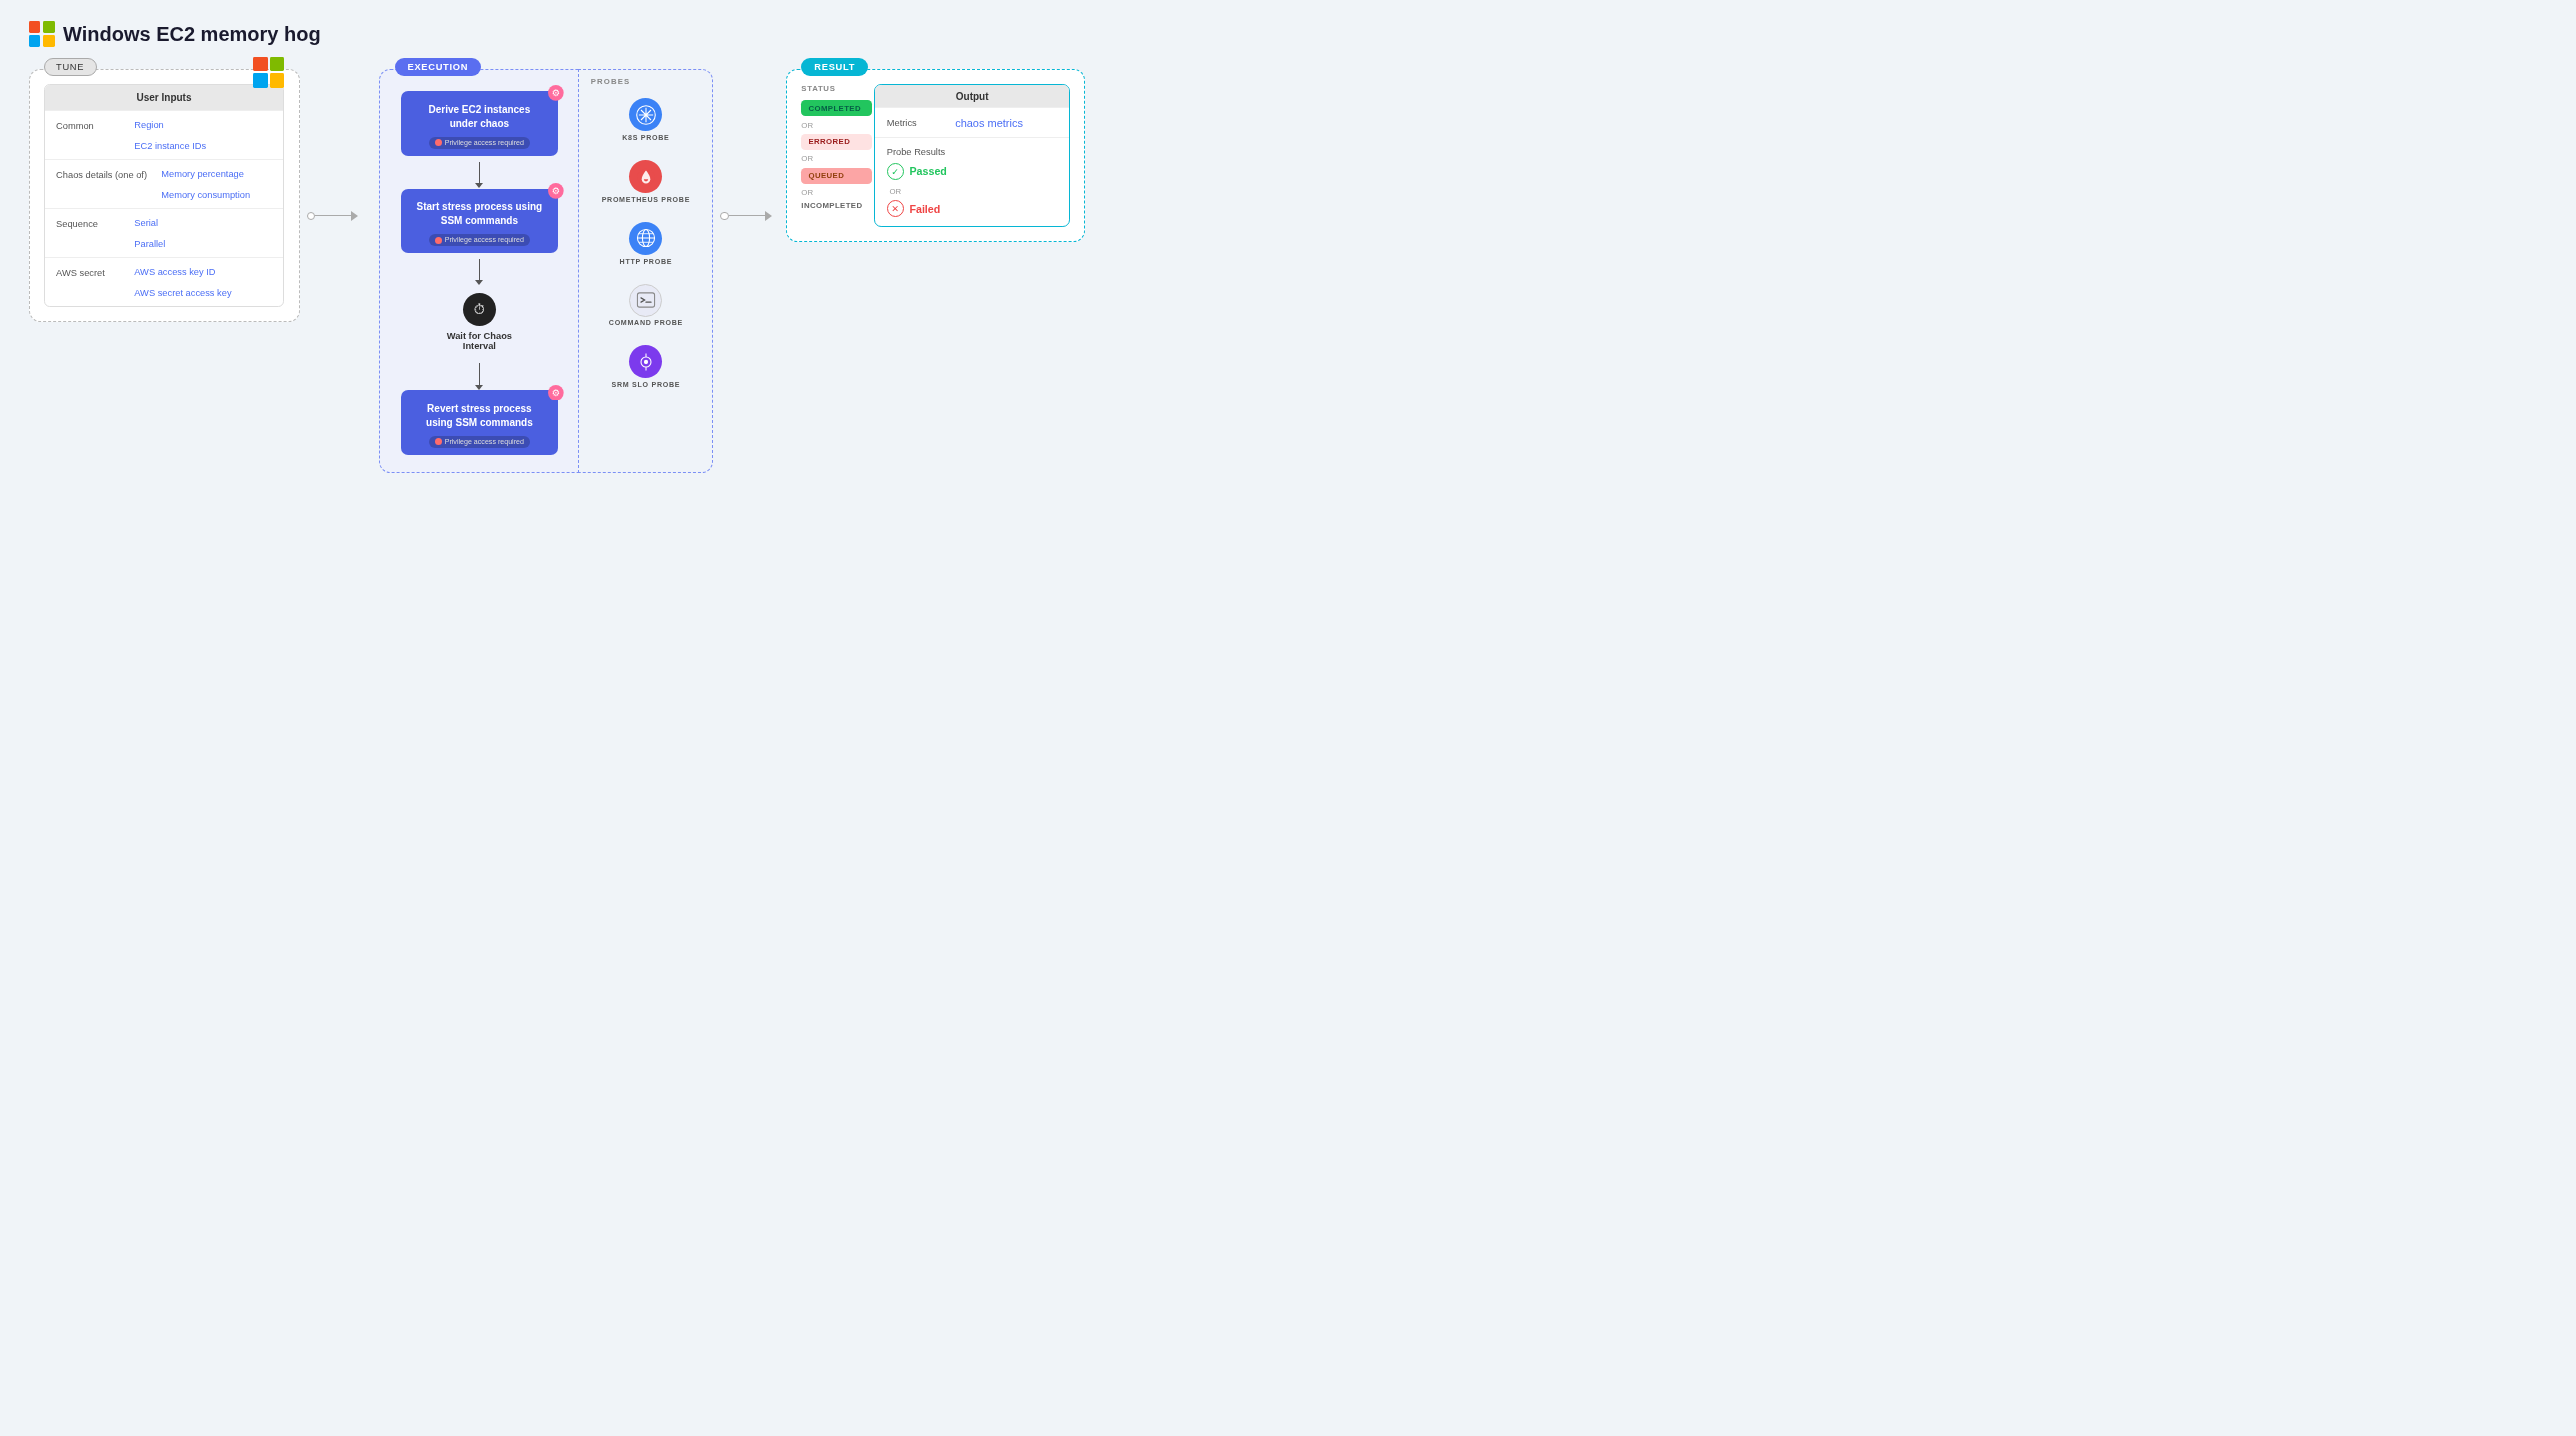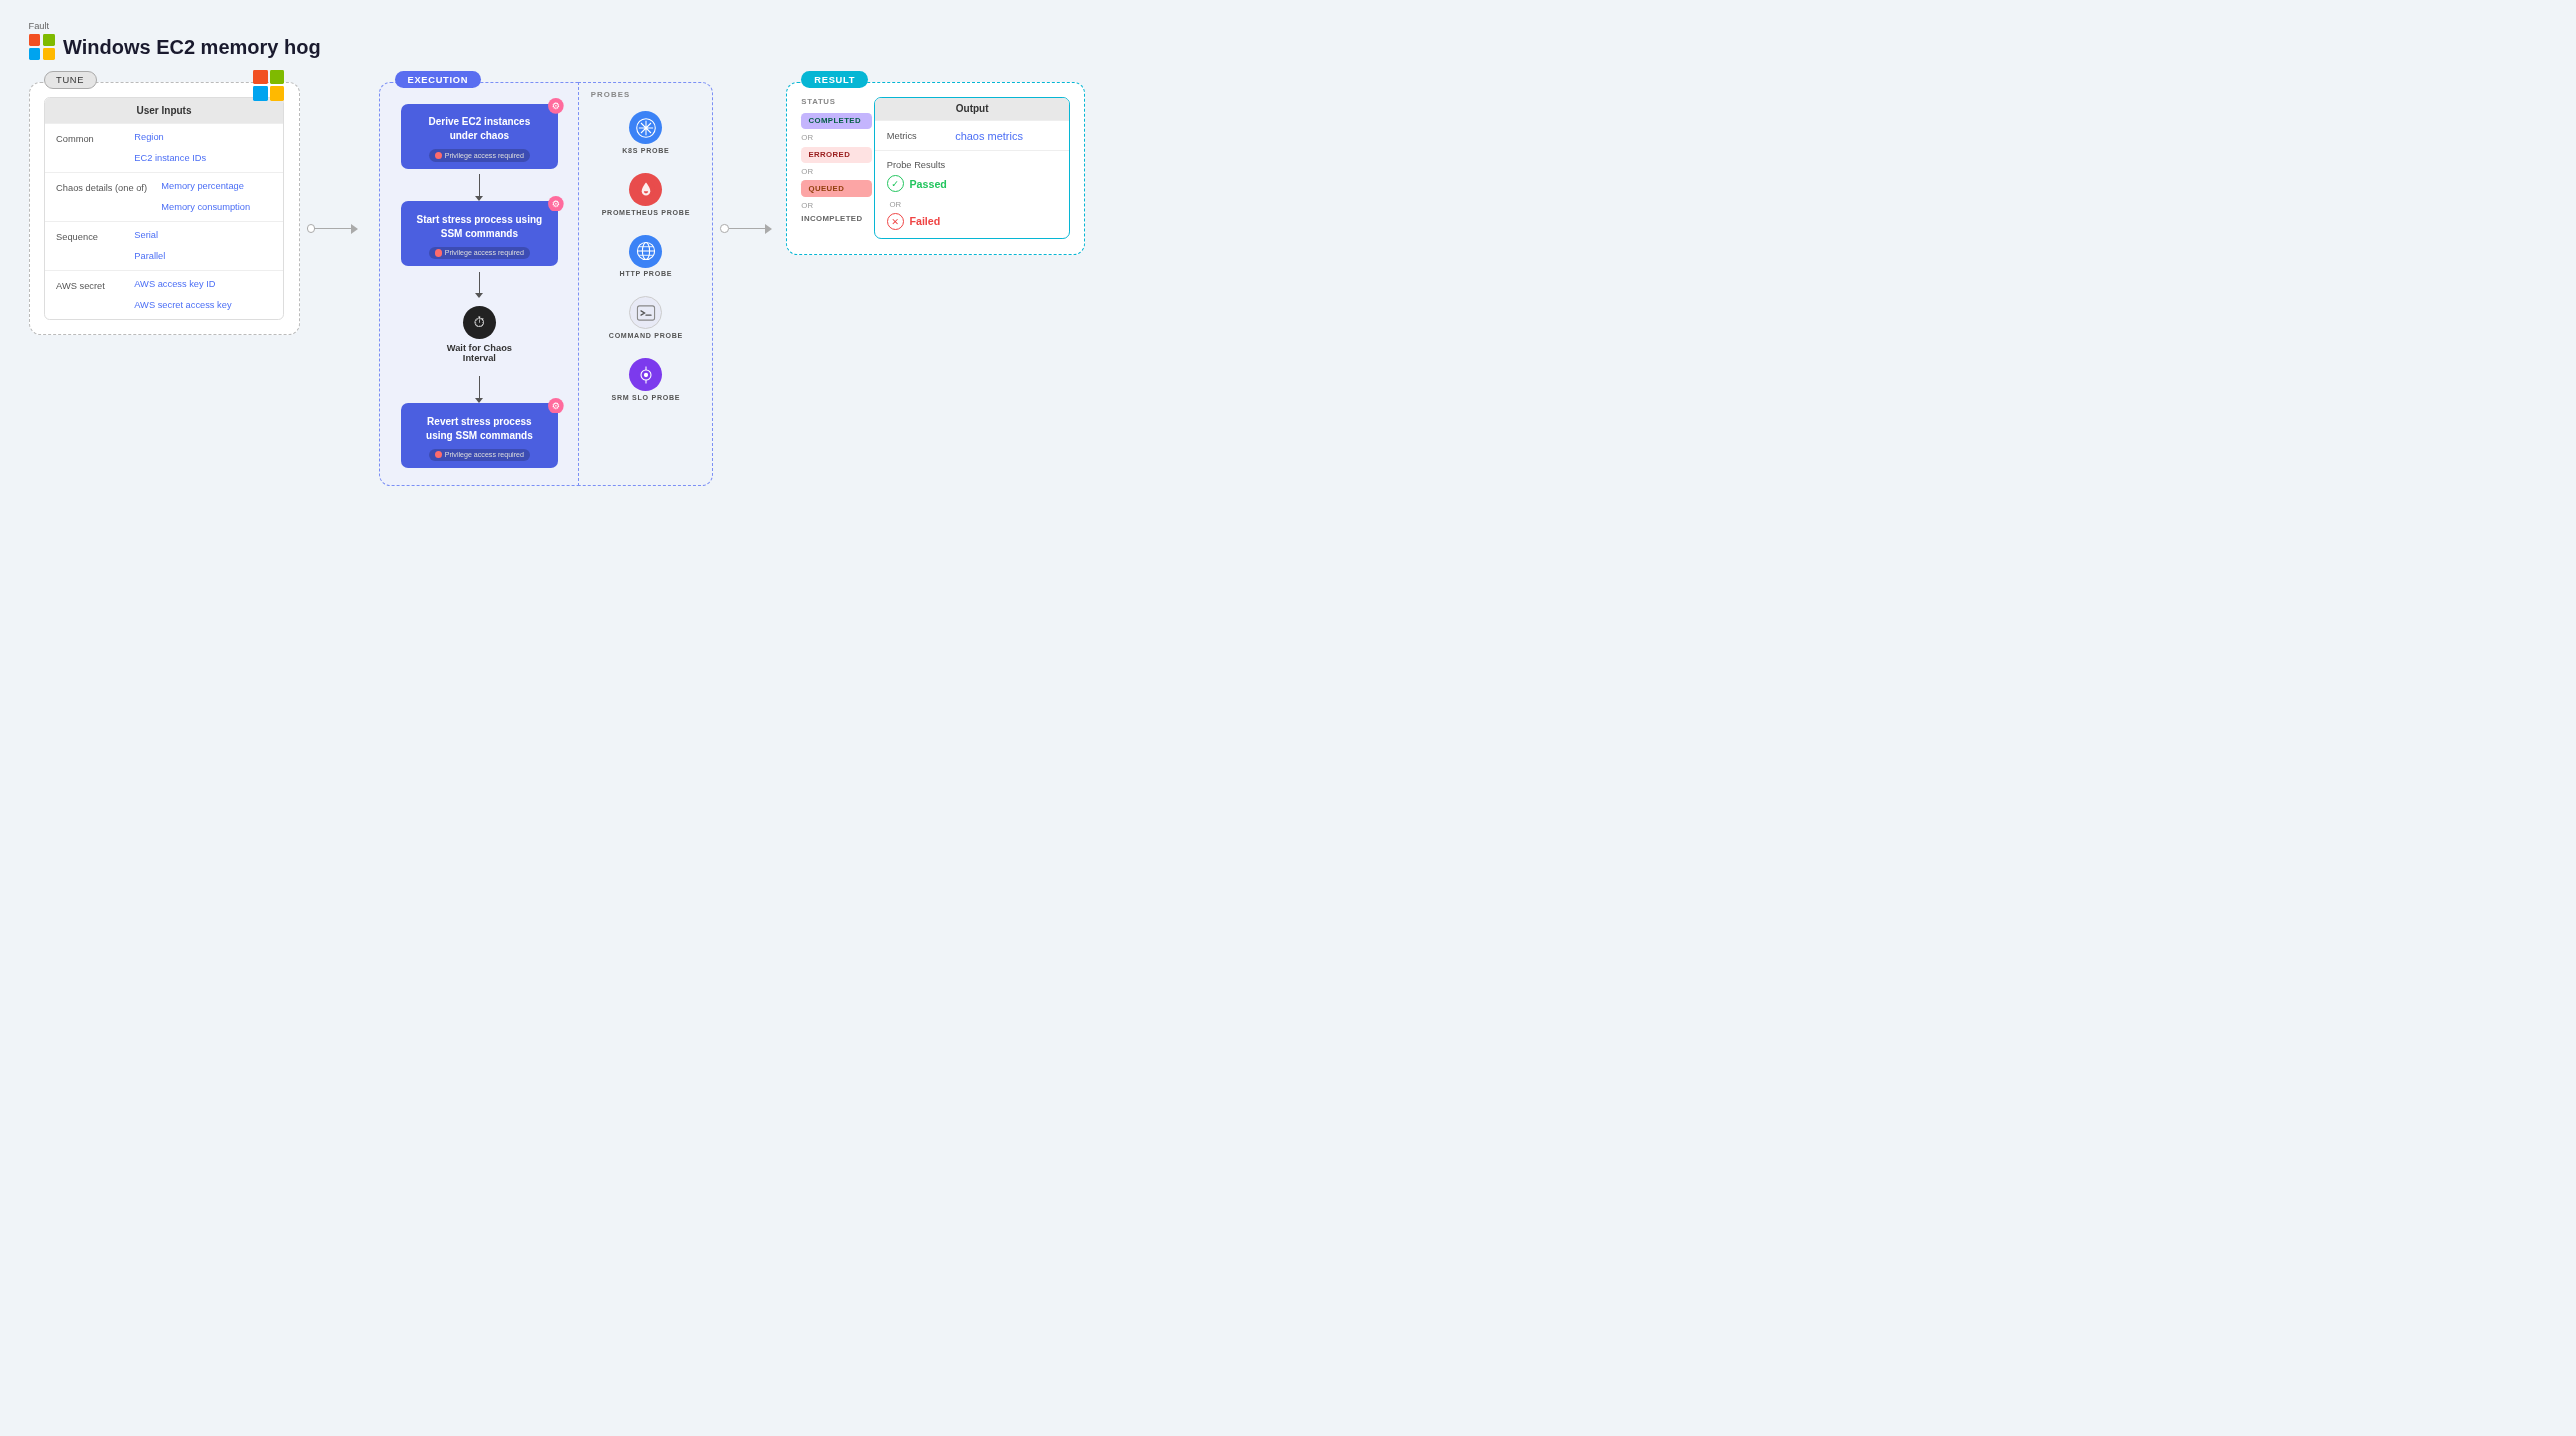--- a/index.html
+++ b/index.html
@@ -359,21 +359,21 @@
       margin-bottom: 2.8px;
     }
     .status-badge {
       border-radius: 4.3px;
       padding: 3.6px 7.1px;
       font-size: 7.8px;
       font-weight: 700;
       letter-spacing: 0.4px;
       display: inline-block;
     }
-    .status-completed { background: #c4b5fd; color: #065f46; }
+    .status-completed { background: #22c55e; color: #065f46; }
     .status-errored { background: #fee2e2; color: #991b1b; }
     .status-queued { background: #fca5a5; color: #92400e; }
     .status-incompleted { color: #666; font-size: 7.8px; font-weight: 700; letter-spacing: 0.4px; }
 
     .or-text {
       font-size: 7.8px;
       color: #999;
       font-weight: 500;
     }
 
@@ -450,21 +450,20 @@
     .exec-section-combined .probes-section {
       border-left: 1.4px dashed #7b8ff5;
       border-top-left-radius: 0;
       border-bottom-left-radius: 0;
     }
   </style>
 </head>
 <body>
 
 <div class="page-header">
-  <div class="fault-label">Fault</div>
   <div class="page-title">
     <div class="windows-logo">
       <div class="windows-logo-q1"></div>
       <div class="windows-logo-q2"></div>
       <div class="windows-logo-q3"></div>
       <div class="windows-logo-q4"></div>
     </div>
     <span>Windows EC2 memory hog</span>
   </div>
 </div>

